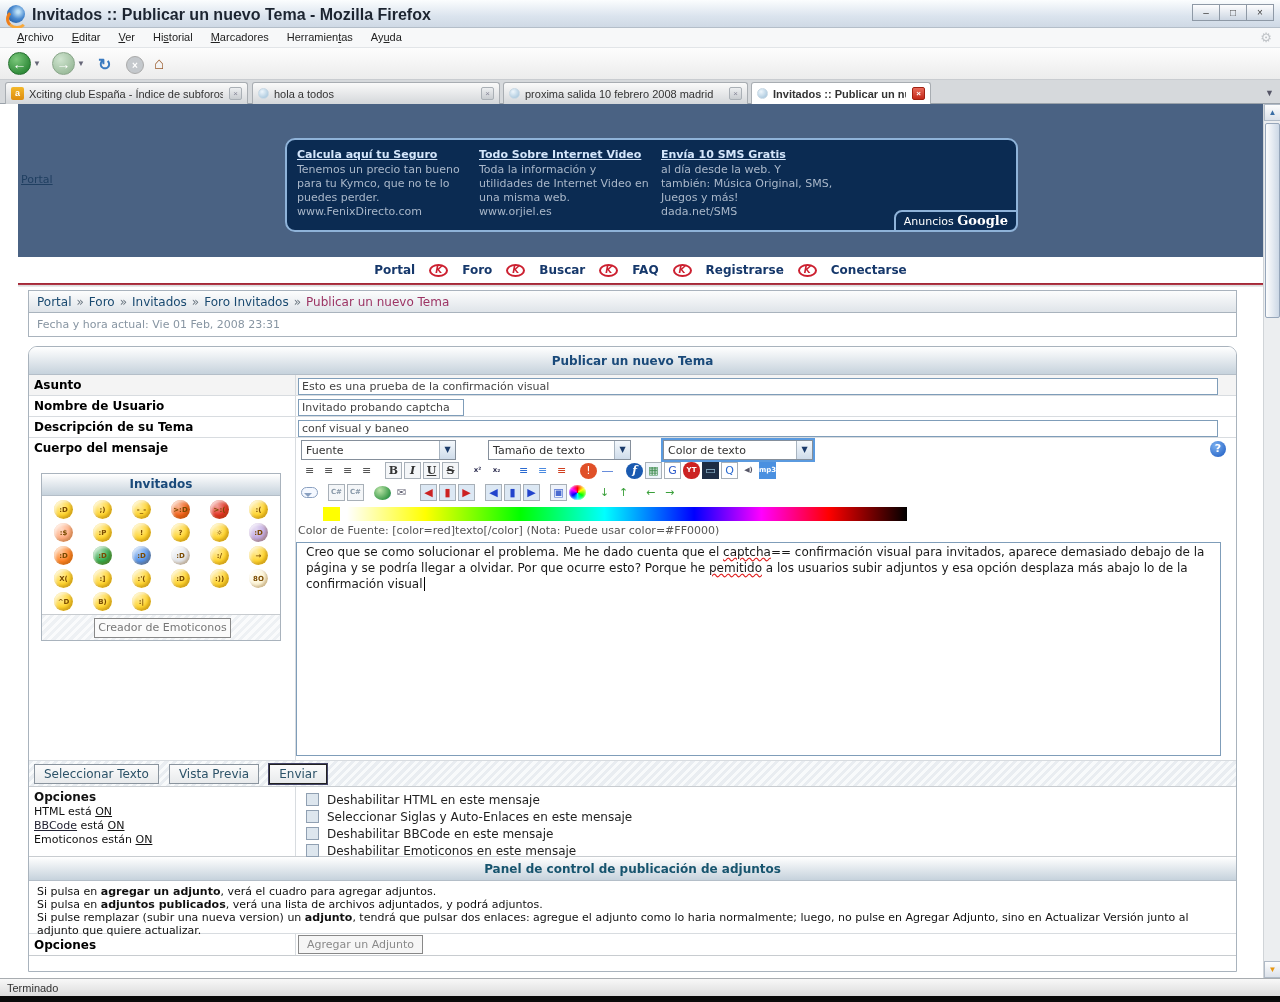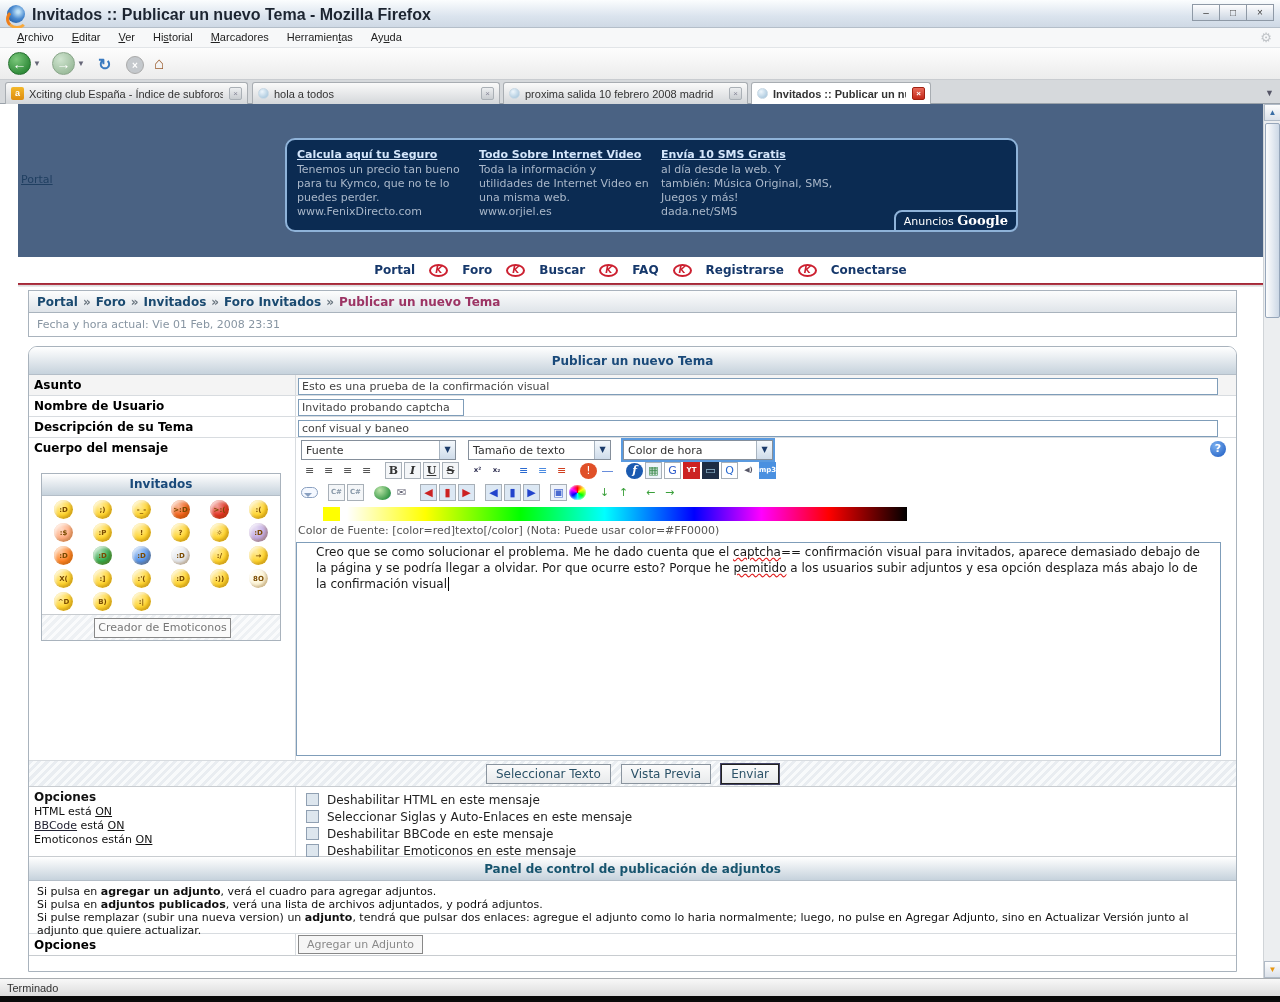--- a/index.html
+++ b/index.html
@@ -108,21 +108,21 @@
   .nav-link { font-size:12px; font-weight:bold; color:#16386b; margin:0 7px; }
   .k-icon { display:inline-flex; width:19px; height:13px; border:2px solid #cc2030; border-radius:50%;
     align-items:center; justify-content:center; font-size:9px; font-weight:bold; font-style:italic;
     color:#cc2030; margin:0 7px; }
   #redline { position:absolute; left:18px; top:179px; width:1245px; height:4px;
     background:linear-gradient(#9c2230,#b84050 55%, #d8d8d8 55%, #eee); }
 
   
   #crumbbox { position:absolute; left:28px; top:186px; width:1209px; height:23px;
     background:linear-gradient(#fcfdfd,#dfe4e9); border:1px solid #a9b3bd; display:flex; align-items:center;
-    padding-left:8px; font-size:12px; font-weight:bold; }
+    padding-left:8px; font-size:12px; font-weight:normal; }
   .crumb { color:#1a4a70; }
   .crumb-sep { color:#6a7680; margin:0 5px; }
   .crumb-current { color:#9c3464; }
   #datebox { position:absolute; left:28px; top:209px; width:1209px; height:24px; background:#fff;
     border:1px solid #a9b3bd; border-top:none; display:flex; align-items:center; padding-left:8px;
     font-size:11px; color:#8795a2; }
 
   
   #maintable { position:absolute; left:28px; top:242px; width:1209px; height:626px;
     border:1px solid #a9b3bd; border-radius:9px 9px 0 0; background:#fff; }
@@ -152,21 +152,21 @@
   #emoticon-grid { display:grid; grid-template-columns:repeat(6,1fr); padding:2px 2px; }
   .emo { width:19px; height:19px; border-radius:50%; margin:2px auto; display:flex; align-items:center;
     justify-content:center; font-size:7px; font-weight:bold; color:#7a4a00;
     box-shadow:inset -2px -2px 3px rgba(120,70,0,.35), inset 2px 2px 3px rgba(255,255,255,.7); }
   #emo-footer { position:absolute; left:0; bottom:0; width:100%; height:26px;
     background:repeating-linear-gradient(135deg,#eef1f4 0 3px,#fafbfc 3px 6px); border-top:1px solid #c8ccd0; }
   #emo-creator { position:absolute; left:52px; top:3px; width:137px; height:20px; background:#fbfbfb;
     border:1px solid #888; font-size:11px; color:#777; text-align:center; line-height:18px; }
 
   
-  #selects-row { position:absolute; left:5px; top:2px; height:22px; display:flex; }
+  #selects-row { position:absolute; left:5px; top:2px; height:22px; display:flex;gap:20px; }
   .fake-select { height:20px; border:1px solid #858f9b; background:#fff; display:flex; align-items:center;
     font-size:11px; color:#333; margin-right:12px; }
   .fake-select .sel-text { flex:1; padding-left:4px; }
   .sel-arrow { width:16px; height:18px; background:linear-gradient(#f4f8fc,#cfdcea); border-left:1px solid #a8b4c0;
     color:#1a3a6a; font-size:8px; text-align:center; line-height:17px; }
   .fake-select.focused { outline:2px solid #5a9adf; }
   #help-icon { position:absolute; right:10px; top:3px; width:16px; height:16px; border-radius:50%;
     background:radial-gradient(circle at 35% 30%, #7ab0f0, #1a58c0); color:#fff; font-size:11px; font-weight:bold;
     text-align:center; line-height:16px; }
   .tb-row { position:absolute; left:5px; display:flex; align-items:center; }
@@ -185,26 +185,26 @@
   .i-wheel { width:15px; height:15px; border-radius:50%;
     background:conic-gradient(#f00,#ff0,#0f0,#0ff,#00f,#f0f,#f00); box-shadow:inset 0 0 3px #fff; }
 
   
   #colorbar-row { position:absolute; left:27px; top:69px; display:flex; align-items:center; }
   #color-swatch { width:17px; height:14px; background:#ffff00; margin-right:7px; }
   #color-gradient { width:560px; height:14px;
     background:linear-gradient(90deg,#ffffff,#ffff00 14%,#00ff00 31%,#00ffff 46%,#0000ff 62%,#ff00ff 74%,#ff0000 86%,#000000); }
   #color-note { position:absolute; left:2px; top:86px; font-size:11px; color:#555; }
   #msgbox { position:absolute; left:0px; top:104px; width:925px; height:214px; border:1px solid #7f9db9;
-    background:#fff; font-size:12px; color:#1a1a1a; line-height:16px; padding:1px 19px; }
+    background:#fff; font-size:12px; color:#1a1a1a; line-height:16px; padding:1px 9px; }
   .miss { text-decoration:underline; text-decoration-style:wavy; text-decoration-color:#e02020; }
   #text-caret { border-right:1px solid #000; margin-left:1px; }
 
   
-  #buttonsrow { height:26px; border-bottom:1px solid #c8ccd0; display:flex; align-items:center; justify-content:center;
+  #buttonsrow { height:26px; border-bottom:1px solid #c8ccd0; display:flex; align-items:center; 
     background:repeating-linear-gradient(135deg,#e9edf1 0 3px,#f8fafb 3px 6px); }
   .formbtn { margin:0 5px; padding:2px 9px; font-size:12px; color:#2c5268; background:linear-gradient(#fbfbfb,#e8eaec);
     border:1px solid #8a949e; }
   .formbtn.focused { border:1px solid #222; outline:1px solid #446; }
   #optionsrow { display:flex; height:70px; border-bottom:1px solid #c8ccd0; }
   #options-left { width:267px; border-right:1px solid #d8dce0; padding:3px 0 0 5px; font-size:11px; color:#111; }
   #options-title { font-size:12px; font-weight:bold; }
   .opt-line { margin-top:1px; }
   .opt-line .u { text-decoration:underline; }
   .opt-line .lnk { text-decoration:underline; color:#223; }
@@ -409,21 +409,21 @@
             <div id="selects-row">
                 <div class="fake-select" style="width: 155px;">
                   <span class="sel-text">Fuente</span>
                   <span class="sel-arrow">▼</span>
                 </div>
                 <div class="fake-select" style="width: 143px;">
                   <span class="sel-text">Tamaño de texto</span>
                   <span class="sel-arrow">▼</span>
                 </div>
                 <div class="fake-select focused" style="width: 150px;">
-                  <span class="sel-text">Color de hora</span>
+                  <span class="sel-text">Color de texto</span>
                   <span class="sel-arrow">▼</span>
                 </div>
               </div>
             <span id="help-icon">?</span>
             <div id="tb-row1" class="tb-row">
                 <span class="tb-icon" style="color: rgb(85, 85, 85);">≡</span>
                 <span class="tb-icon" style="color: rgb(85, 85, 85);">≡</span>
                 <span class="tb-icon" style="color: rgb(85, 85, 85);">≡</span>
                 <span class="tb-icon gap" style="color: rgb(85, 85, 85);">≡</span>
                 <span class="tb-icon bordered serif" style="color: rgb(51, 51, 51);">B</span>
@@ -433,21 +433,21 @@
                 <span class="tb-icon small" style="color: rgb(51, 51, 85);">x²</span>
                 <span class="tb-icon small gap" style="color: rgb(51, 51, 85);">x₂</span>
                 <span class="tb-icon" style="color: rgb(42, 106, 208);">≡</span>
                 <span class="tb-icon" style="color: rgb(74, 138, 224);">≡</span>
                 <span class="tb-icon gap" style="color: rgb(208, 64, 32);">≡</span>
                 <span class="tb-icon round" style="color: rgb(255, 255, 255); background: rgb(224, 80, 40);">!</span>
                 <span class="tb-icon gap" style="color: rgb(58, 106, 208);">―</span>
                 <span class="tb-icon round serif it" style="color: rgb(255, 255, 255); background: rgb(26, 90, 176);">f</span>
                 <span class="tb-icon bordered" style="color: rgb(58, 138, 74); background: rgb(238, 244, 250);">▦</span>
                 <span class="tb-icon bordered" style="color: rgb(42, 88, 200); background: rgb(255, 255, 255);">G</span>
-                <span class="tb-icon small" style="color: rgb(255, 255, 255); background: rgb(204, 34, 34);">YT</span>
+                <span class="tb-icon small" style="color: rgb(255, 255, 255); background: rgb(204, 34, 34); border-radius: 8px;">YT</span>
                 <span class="tb-icon" style="color: rgb(156, 196, 220); background: rgb(28, 44, 68);">▭</span>
                 <span class="tb-icon bordered" style="color: rgb(42, 106, 208); background: rgb(255, 255, 255);">Q</span>
                 <span class="tb-icon small" style="color: rgb(85, 85, 102);">◀)</span>
                 <span class="tb-icon small" style="color: rgb(255, 255, 255); background: rgb(74, 144, 224);">mp3</span>
               </div>
             <div id="tb-row2" class="tb-row">
                 <span class="tb-icon gap i-bubble"></span>
                 <span class="tb-icon bordered small" style="color: rgb(136, 152, 168);">C#</span>
                 <span class="tb-icon bordered small gap" style="color: rgb(136, 152, 168);">C#</span>
                 <span class="tb-icon i-globe"></span>

